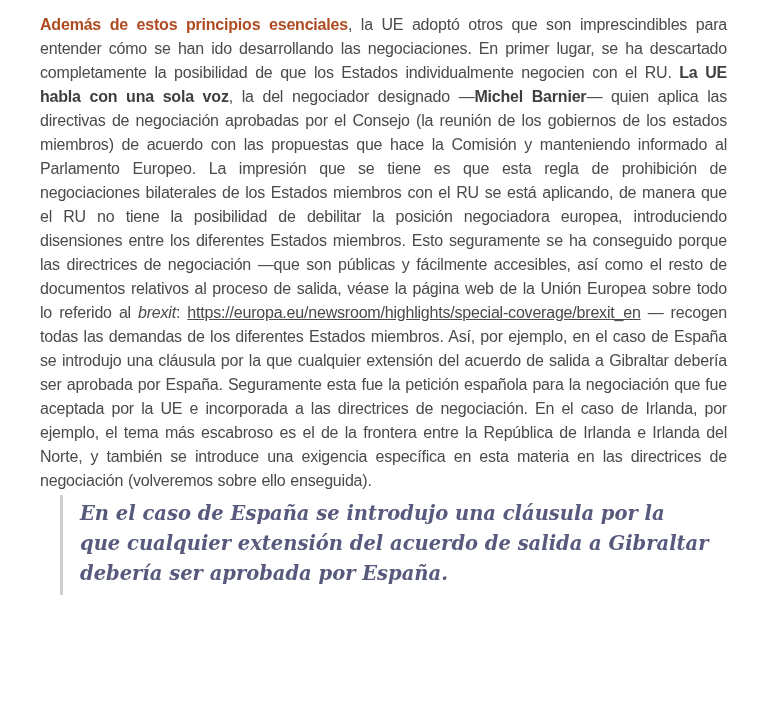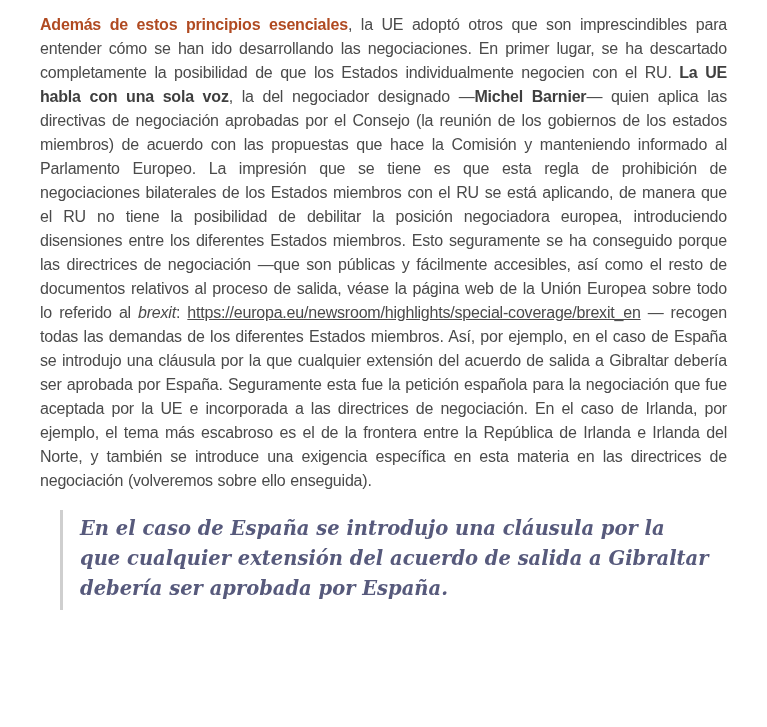--- a/index.html
+++ b/index.html
@@ -44,21 +44,21 @@
   .body-para em{
     font-style:italic;
   }
   .body-para a{
     color:var(--link-text);
     text-decoration:underline;
     cursor:pointer;
     word-break:break-all;
   }
   blockquote.pull-quote{
-    margin:17px 0 0 20px;
+    margin:2px 0 0 20px;
     border-left:3px solid var(--quote-border);
     padding:4px 18px 6px 17px;
   }
   blockquote.pull-quote p{
     font-family:"DejaVu Serif","Liberation Serif",serif;
     font-style:italic;
     font-weight:bold;
     font-size:19.5px;
     line-height:30px;
     color:var(--quote-text);

